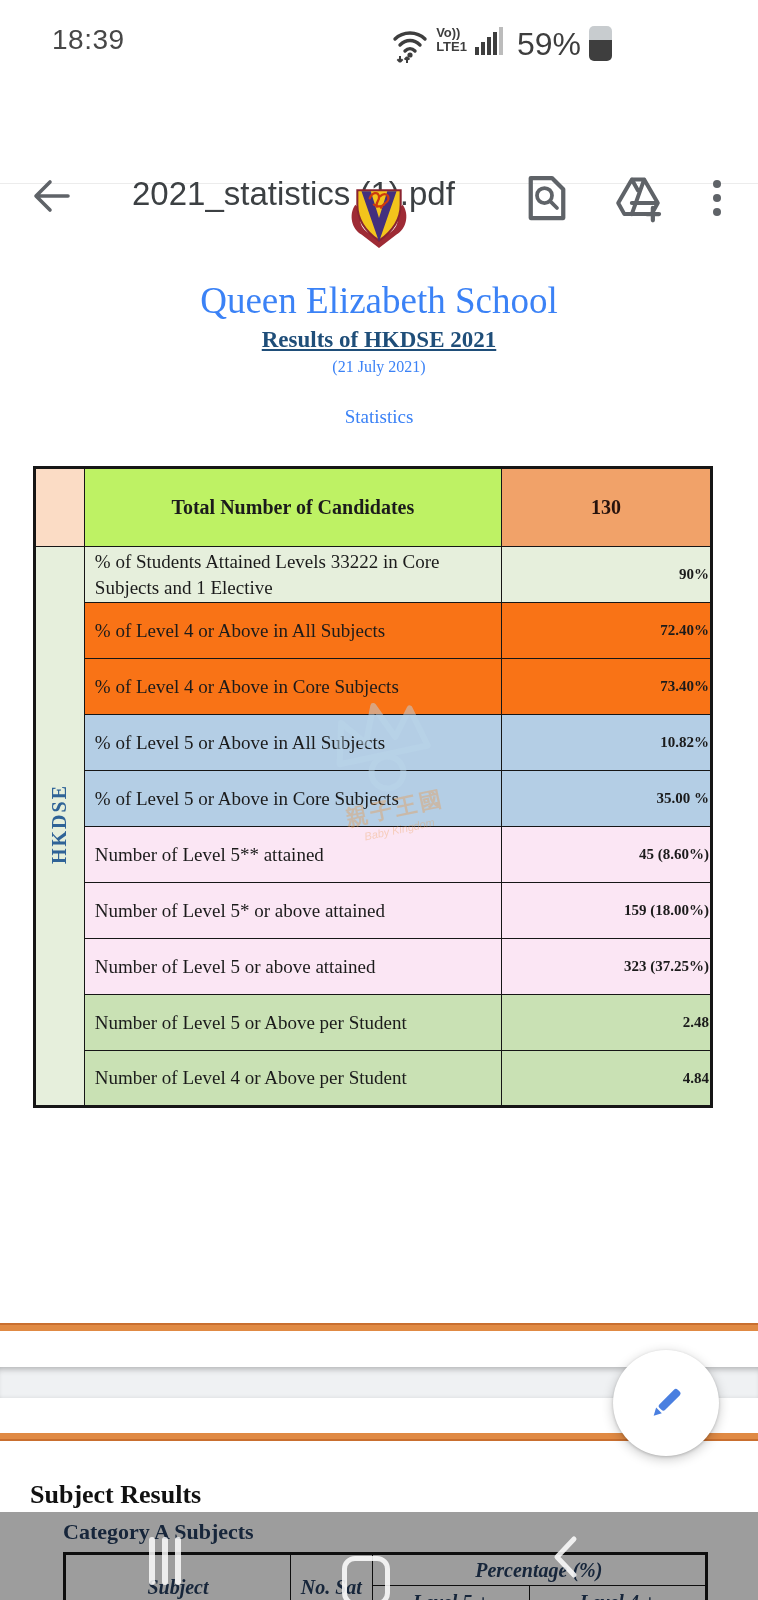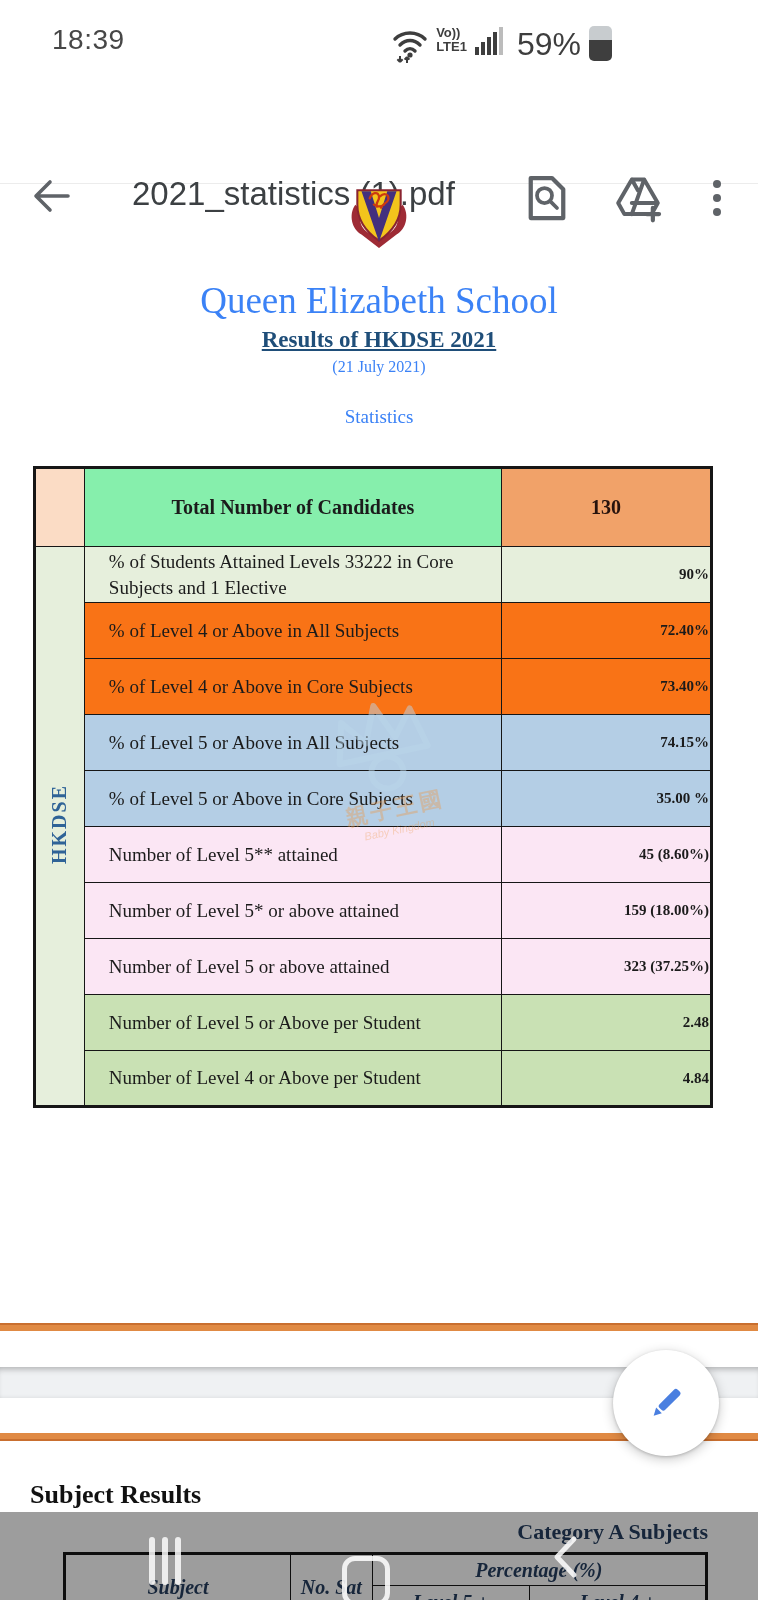--- a/index.html
+++ b/index.html
@@ -33,25 +33,25 @@
   .watermark{position:absolute;left:292px;top:500px;width:200px;height:220px;
              transform:rotate(-12deg);pointer-events:none;z-index:2;text-align:center;}
   .wm-cn{font-size:22px;font-weight:bold;color:rgba(236,152,70,.38);letter-spacing:3px;}
   .wm-en{font-size:11px;font-style:italic;color:rgba(236,152,70,.32);}
   
   .stats-table{position:absolute;left:33px;top:282px;width:680px;border-collapse:collapse;
                font-family:"Liberation Serif",serif;}
   .stats-table td{border:1.6px solid #161616;color:#1b1b1b;}
   .stats-table{border:3px solid #161616;}
   .stats-table .corner{background:#FBDCC5;}
-  .stats-table .hlbl{background:#86efac;font-weight:bold;text-align:center;font-size:20px;}
+  .stats-table .hlbl{background:#bef264;font-weight:bold;text-align:center;font-size:20px;}
   .stats-table .hval{background:#F1A269;font-weight:bold;text-align:center;font-size:20px;color:#27130d;}
   .stats-table thead tr{height:79px;}
   .stats-table tbody tr{height:56px;}
-  .stats-table .lbl{font-size:19px;padding-left:24px;padding-right:6px;line-height:1.35;}
+  .stats-table .lbl{font-size:19px;padding-left:10px;padding-right:6px;line-height:1.35;}
   .stats-table .val{font-size:15px;font-weight:bold;text-align:right;}
   .side-cell{background:#fff;text-align:center;vertical-align:middle;}
   .side-label{writing-mode:vertical-rl;transform:rotate(180deg);font-weight:bold;
               font-size:20px;color:#2F6397;letter-spacing:2px;font-family:"Liberation Serif",serif;}
   .t-green-light td{background:#E6EFDC;}
   .t-yellow td{background:#f97316;}
   .t-blue td{background:#B4CEE5;}
   .t-pink td{background:#FBE6F4;}
   .t-green td{background:#C9E1B4;}
   
@@ -61,21 +61,21 @@
   .rule-b2{top:1433px;background:linear-gradient(to top,#c96f2f 0 2px,#E08A44 2px 100%);}
   .page-gap{position:absolute;left:0;top:1367px;width:758px;height:31px;background:#EFF1F3;
             box-shadow:inset 0 6px 6px -4px rgba(0,0,0,.28), inset 0 -3px 4px -3px rgba(0,0,0,.10);}
   
   .fab{position:absolute;left:613px;top:1350px;width:106px;height:106px;border-radius:50%;
        background:#fff;z-index:3;display:flex;align-items:center;justify-content:center;
        box-shadow:0 3px 12px rgba(0,0,0,.22),0 1px 3px rgba(0,0,0,.18);}
   
   .subject-results{position:absolute;left:30px;top:1480px;font-family:"Liberation Serif",serif;
                    font-size:26px;font-weight:bold;color:#111;}
-  .cat-title{position:absolute;left:63px;top:1519px;width:645px;text-align:right;
+  .cat-title{position:absolute;left:63px;top:1519px;width:645px;text-align:left;
              font-family:"Liberation Serif",serif;font-size:22px;font-weight:bold;color:#203A5C;}
   .table2{position:absolute;left:63px;top:1552px;width:645px;border-collapse:collapse;
           font-family:"Liberation Serif",serif;border:3px solid #111;}
   .table2 td{border:1.8px solid #111;text-align:center;font-weight:bold;font-style:italic;
              font-size:20px;color:#203A5C;}
   
   .nav-overlay{position:absolute;left:0;top:1512px;width:758px;height:88px;
                background:rgba(10,10,10,.40);z-index:4;}
   .nav-btn{position:absolute;z-index:5;}
   .recents{left:149px;top:1537px;display:flex;gap:7px;}
@@ -193,21 +193,21 @@
         <tr class="t-yellow">
           <td class="lbl">% of Level 4 or Above in All Subjects</td>
           <td class="val">72.40%</td>
         </tr>
         <tr class="t-yellow">
           <td class="lbl">% of Level 4 or Above in Core Subjects</td>
           <td class="val">73.40%</td>
         </tr>
         <tr class="t-blue">
           <td class="lbl">% of Level 5 or Above in All Subjects</td>
-          <td class="val">74.15%</td>
+          <td class="val">10.82%</td>
         </tr>
         <tr class="t-blue">
           <td class="lbl">% of Level 5 or Above in Core Subjects</td>
           <td class="val">35.00 %</td>
         </tr>
         <tr class="t-pink">
           <td class="lbl">Number of Level 5** attained</td>
           <td class="val">45 (8.60%)</td>
         </tr>
         <tr class="t-pink">

